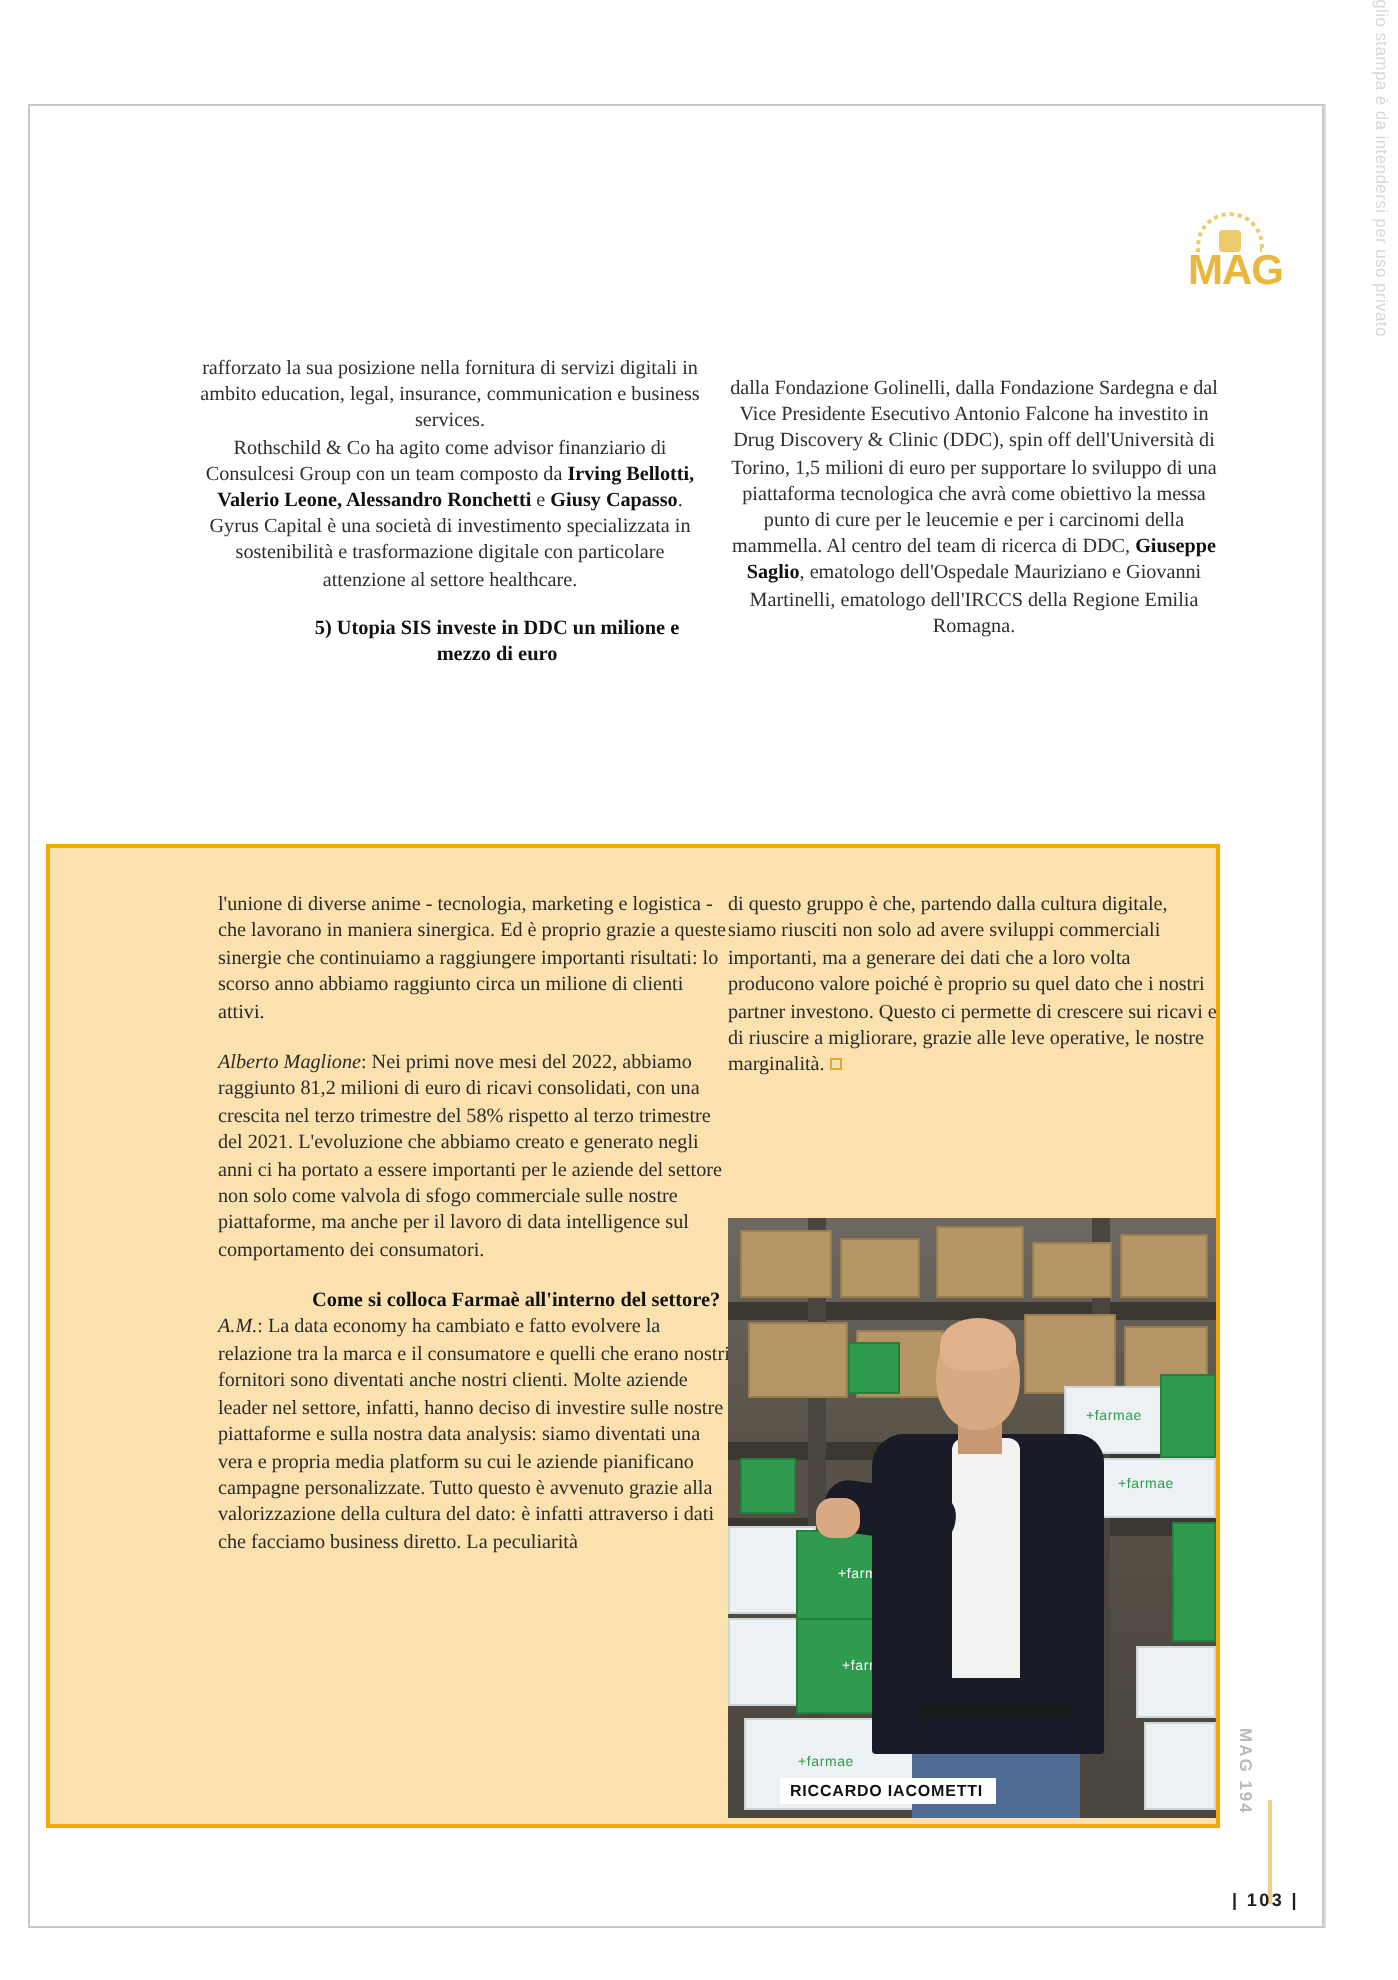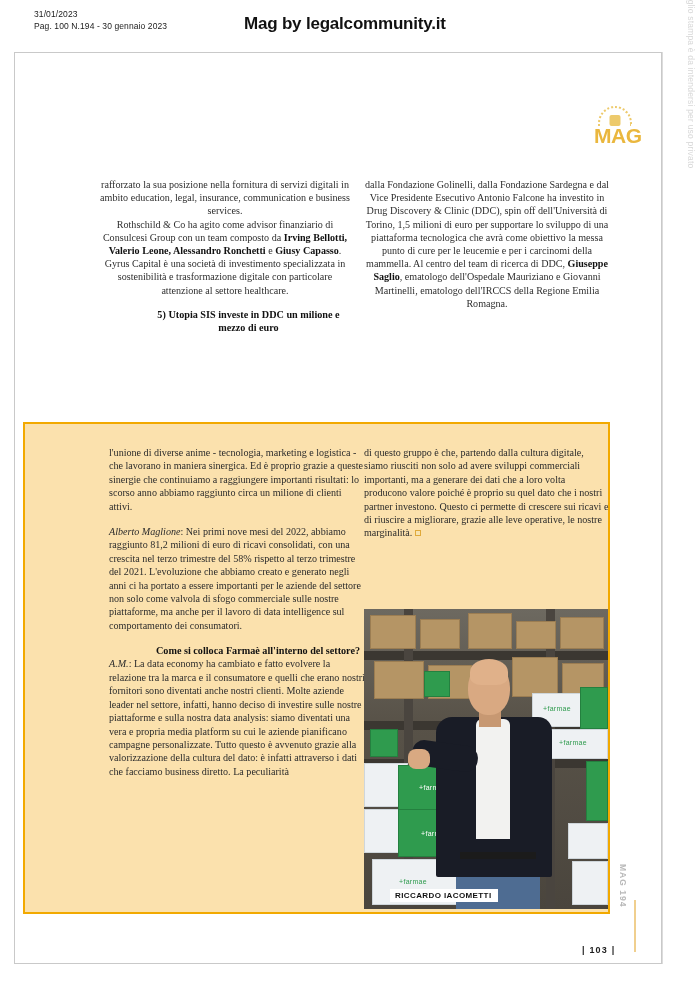--- a/index.html
+++ b/index.html
@@ -94,21 +94,21 @@
     font-size: 10.1px;
     line-height: 13.2px;
     color: #2e2e2e;
     text-align: left;
   }
   .col p { margin: 0; text-align: center; }
   .col .sp { height: 11px; }
   .col b { color: #111; font-weight: bold; }
 
   #col-top-left  { left: 97px;  top: 178px; width: 256px; }
-  #col-top-right { left: 362px; top: 178px; width: 250px; }
+  #col-top-right { left: 362px; top: 188px; width: 250px; }
 
   .subhead {
     font-weight: bold;
     color: #111111;
     font-size: 10.2px;
     line-height: 13.2px;
     padding-left: 47px;
   }
   .endmark {
     display: inline-block;
@@ -298,39 +298,34 @@
     white-space: nowrap;
   }
   .mag-rule {
     position: absolute;
     left: 634px; top: 900px;
     width: 2px; height: 52px;
     background: #f0cf8e;
   }
   .folio {
     position: absolute;
-    left: 582px; top: 945px;
+    left: 616px; top: 945px;
     font-family: "Liberation Sans", sans-serif;
     font-weight: bold;
     font-size: 9px;
     letter-spacing: 1.2px;
     color: #1d1d1d;
     white-space: nowrap;
   }
 </style>
 </head>
 <body>
 
 <div id="page">
 
-  <div class="clip-header">
-    <div class="clip-date">31/01/2023</div>
-    <div class="clip-ref">Pag. 100  N.194 - 30 gennaio 2023</div>
-    <div class="clip-title">Mag by legalcommunity.it</div>
-  </div>
 
   <div class="page-frame"></div>
 
   <div class="mag-logo">
     <div class="mag-arc">
       <div class="mag-arc-inner"></div>
     </div>
     <div class="mag-word">MAG</div>
   </div>
 

